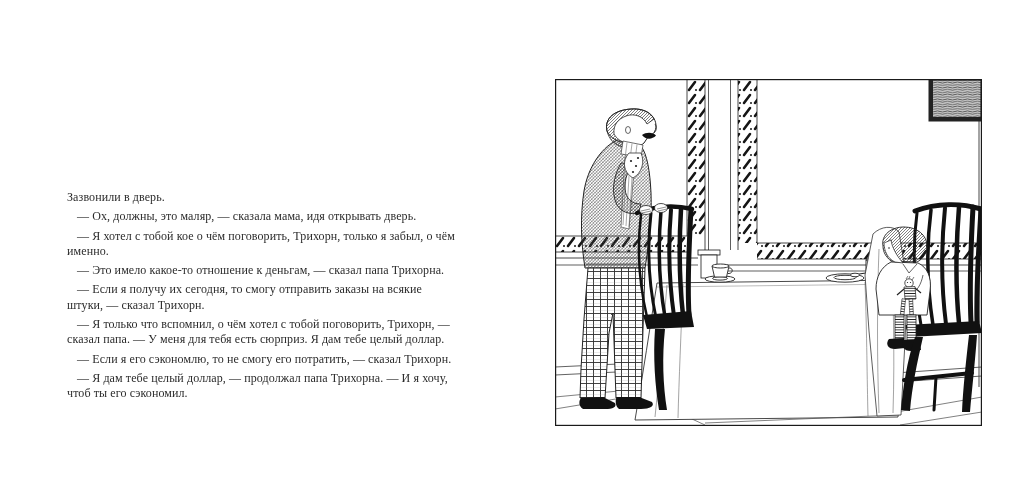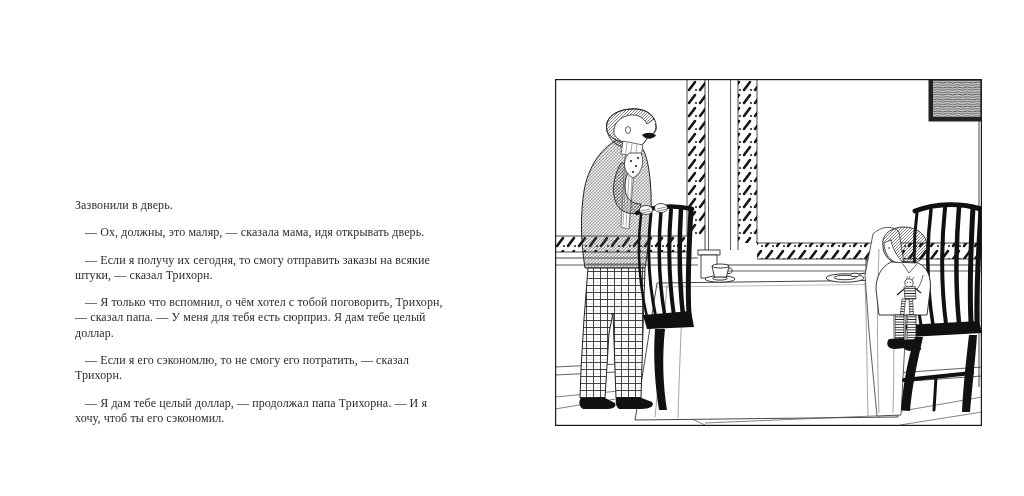--- a/index.html
+++ b/index.html
@@ -17,38 +17,40 @@
   }
   .text-block {
     position: absolute;
     left: 63px; top: 186px;
     width: 400px;
     font-size: 12px;
     line-height: 15.3px;
     color: #2b2b2b;
     letter-spacing: 0.1px;
   }
-  .text-block p { margin: 12px; text-indent: 10px; }
+  .text-block p { margin: 4px; text-indent: 10px; }
   .text-block p.no-indent { text-indent: 0; }
   .illustration {
     position: absolute;
     left: 555px; top: 79px;
     width: 427px; height: 347px;
   }
   .illustration svg { display: block; width: 427px; height: 347px; }
 </style>
 </head>
 <body>
 
 <div class="spread">
 
   <div class="text-block">
 
   <p class="no-indent">Зазвонили в дверь.</p>
       <p>— Ох, должны, это маляр, — сказала мама, идя открывать дверь.</p>
+      <p>— Я хотел с тобой кое о чём поговорить, Трихорн, только я забыл, о чём именно.</p>
+      <p>— Это имело какое-то отношение к деньгам, — сказал папа Трихорна.</p>
       <p>— Если я получу их сегодня, то смогу отправить заказы на всякие штуки, — сказал Трихорн.</p>
       <p>— Я только что вспомнил, о чём хотел с тобой поговорить, Трихорн, — сказал папа. — У меня для тебя есть сюрприз. Я дам тебе целый доллар.</p>
       <p>— Если я его сэкономлю, то не смогу его потратить, — сказал Трихорн.</p>
       <p>— Я дам тебе целый доллар, — продолжал папа Трихорна. — И я хочу, чтоб ты его сэкономил.</p>
     </div>
 
   <div class="illustration" aria-label="Штриховая иллюстрация: папа в твидовом костюме стоит, опираясь на спинку высокого чёрного стула; Трихорн сидит на высоком чёрном стуле у стола с белой скатертью, держит куклу; на столе чашка на блюдце, тарелка с ложкой и стакан; позади большое окно с орнаментом и свёрнутая штора в правом верхнем углу">
     <svg viewBox="0 0 427 347" xmlns="http://www.w3.org/2000/svg">
       <defs>
         <pattern id="deco" width="11" height="13" patternUnits="userSpaceOnUse">

